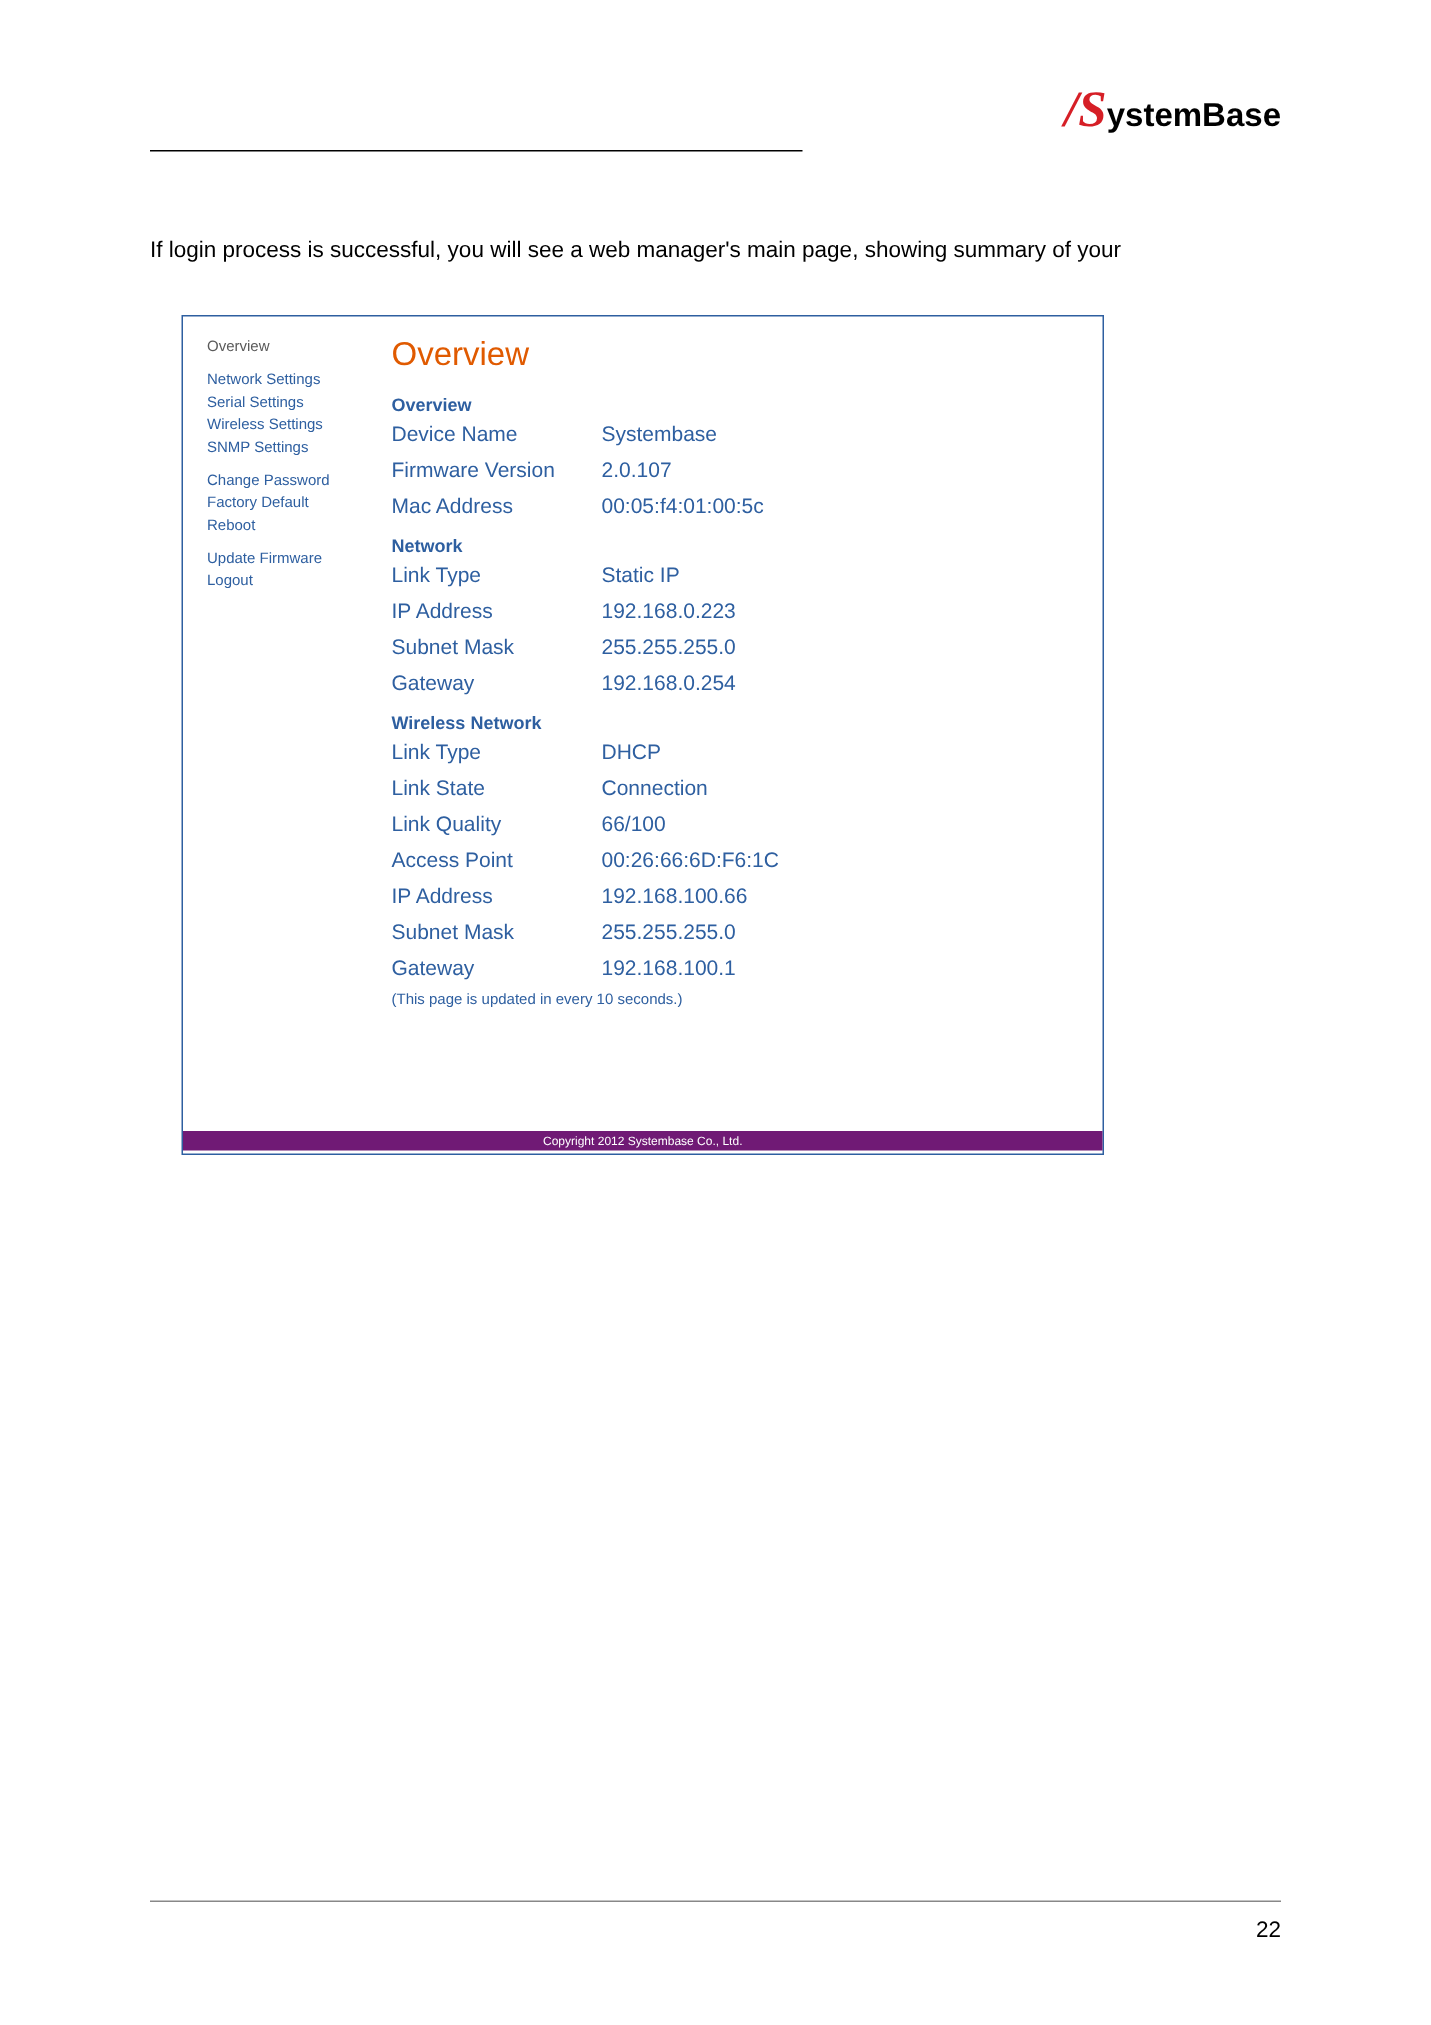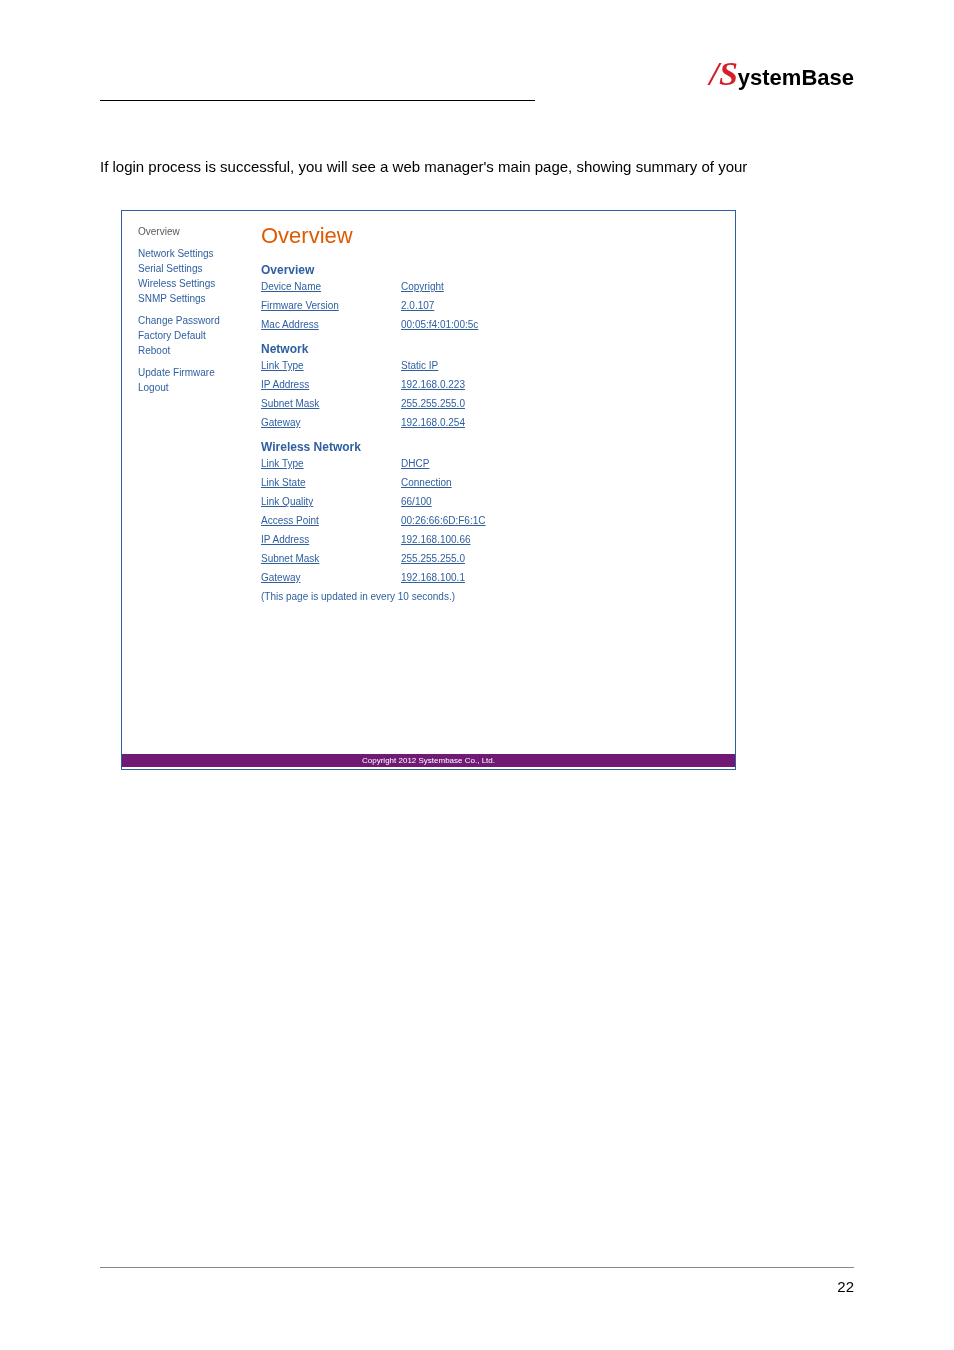--- a/index.html
+++ b/index.html
@@ -96,24 +96,23 @@
     .section-title {
       font-size: 12px;
       font-weight: bold;
       color: #2e5fa0;
       margin-bottom: 4px;
       margin-top: 12px;
     }
     .section-title:first-of-type { margin-top: 0; }
     .kv-row {
       display: flex;
-      font-size: 10px;
+      font-size: 14px;
       color: #2e5fa0;
       margin-bottom: 8px;
-      text-decoration: underline;
     }
     .kv-label {
       width: 140px;
     }
     .kv-val { }
     .note {
       font-size: 10px;
       color: #2e5fa0;
       margin-top: 6px;
     }
@@ -179,21 +178,21 @@
         <div class="sidebar-item">Logout</div>
       </div>
     </div>
 
     <div class="main">
       <div class="main-title">Overview</div>
 
       <div class="section-title">Overview</div>
       <div class="kv-row">
           <span class="kv-label">Device Name</span>
-          <span class="kv-val">Copyright</span>
+          <span class="kv-val">Systembase</span>
         </div>
       <div class="kv-row">
           <span class="kv-label">Firmware Version</span>
           <span class="kv-val">2.0.107</span>
         </div>
       <div class="kv-row">
           <span class="kv-label">Mac Address</span>
           <span class="kv-val">00:05:f4:01:00:5c</span>
         </div>
 

